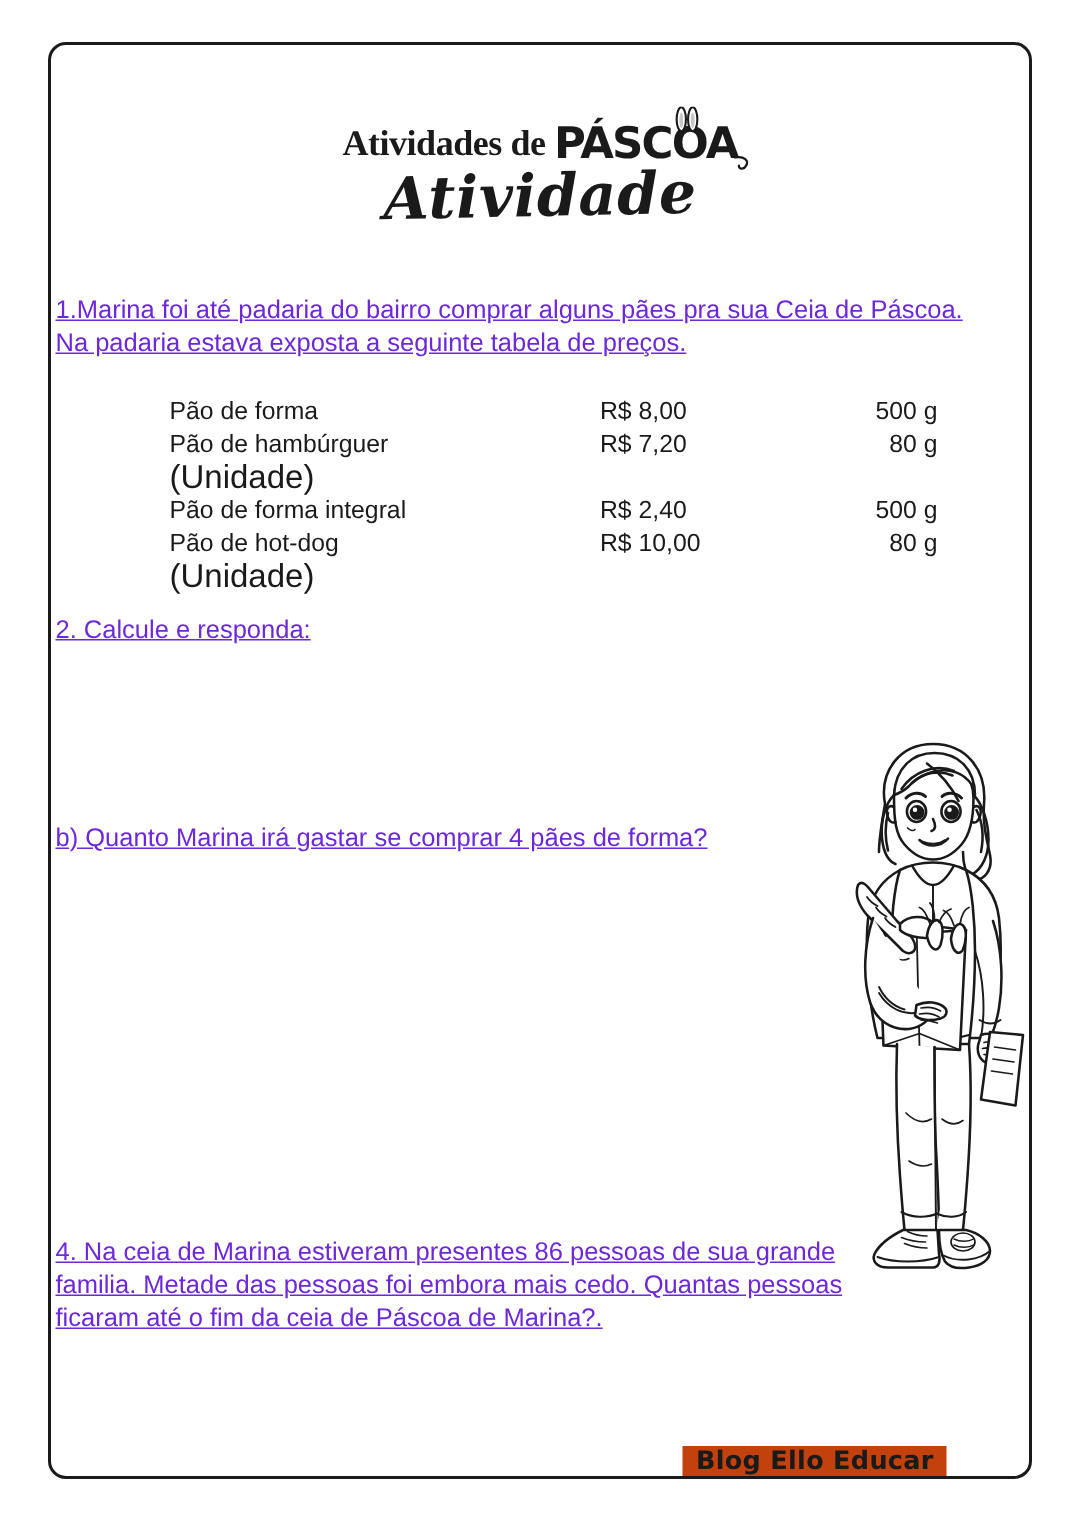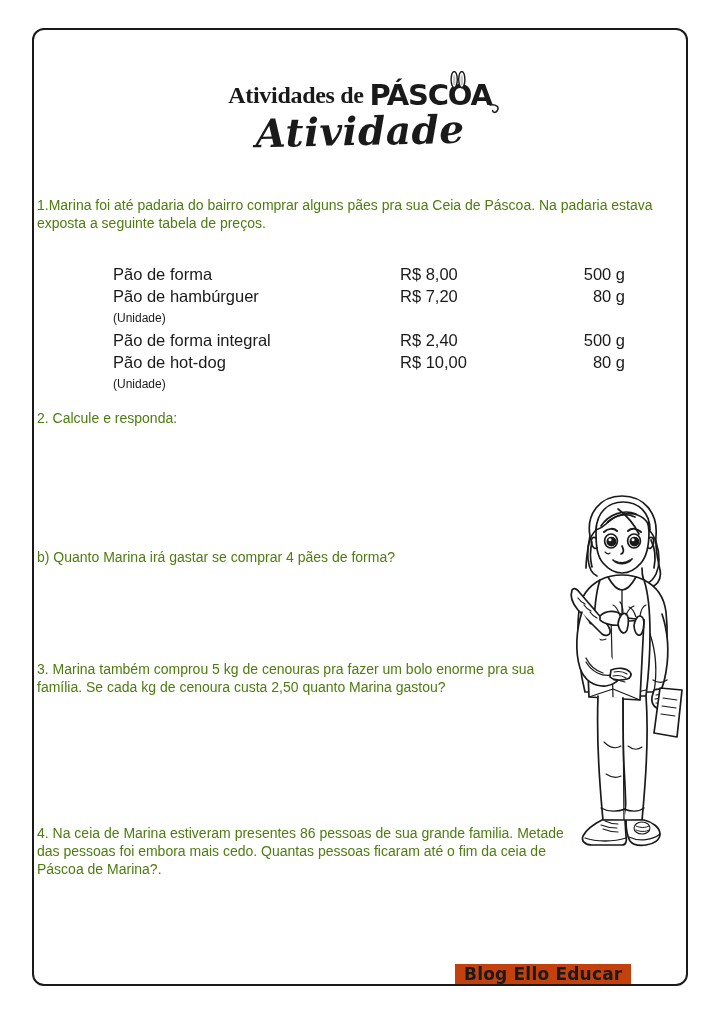--- a/index.html
+++ b/index.html
@@ -109,23 +109,24 @@
     font-style: italic;
     font-weight: bold;
     font-size: 39px;
     letter-spacing: 0.5px;
     transform: rotate(-1.2deg);
   }
 
   
   .qtext {
     position: absolute;
-    font-size: 14px;
+    font-size: 17px;
     line-height: 1.30;
-    color: #4d7c0f;
+    color: #6d28d9;
+    text-decoration: underline;
   }
   #q1 { left: 37px; top: 196px; width: 620px; }
   #q2 { left: 37px; top: 409px; width: 520px; }
   #q2a { left: 37px; top: 451px; width: 645px; }
   #q2b { left: 37px; top: 548px; width: 520px; }
   #q3 { left: 37px; top: 660px; width: 545px; }
   #q4 { left: 37px; top: 812px; width: 545px; margin-top: 12px; }
 
   
   #price-table {
@@ -151,21 +152,21 @@
   }
   .price-row .pweight {
     position: absolute;
     right: 0; top: 0;
     text-align: left;
     white-space: nowrap;
   }
   .price-sub {
     position: relative;
     height: 22px;
-    font-size: 12px;
+    font-size: 22px;
     line-height: 22px;
   }
 
   
   #footer-brand {
     position: absolute;
     left: 455px;
     top: 964px;
     font-family: "DejaVu Sans", sans-serif;
     font-size: 17px;
@@ -239,21 +240,20 @@
     <div class="price-row">
       <span class="pname">Pão de hot-dog</span>
       <span class="pvalue">R$ 10,00</span>
       <span class="pweight">80 g</span>
     </div>
     <div class="price-sub">(Unidade)</div>
   </div>
 
   <div class="qtext" id="q2">2. Calcule e responda:</div>
   <div class="qtext" id="q2b">b) Quanto Marina irá gastar se comprar 4 pães de forma?</div>
-  <div class="qtext" id="q3">3. Marina também comprou 5 kg de cenouras pra fazer um bolo enorme pra sua família. Se cada kg de cenoura custa 2,50 quanto Marina gastou?</div>
   <div class="qtext" id="q4">4. Na ceia de Marina estiveram presentes 86 pessoas de sua grande familia. Metade das pessoas foi embora mais cedo. Quantas pessoas ficaram até o fim da ceia de Páscoa de Marina?.</div>
 
   <div id="illustration">
     <svg viewBox="0 0 132 368" width="132" height="368" fill="none" stroke="#1a1a1a" stroke-width="1.7" stroke-linecap="round" stroke-linejoin="round">
 
       <path d="M34 52 C30 30, 44 12, 66 12 C88 12, 102 29, 100 52
                C99 66, 102 76, 104 86 C106 96, 100 104, 92 102
                C88 100, 86 92, 86 84
                M34 52 C32 64, 30 74, 30 84" fill="#ffffff"></path>
 

